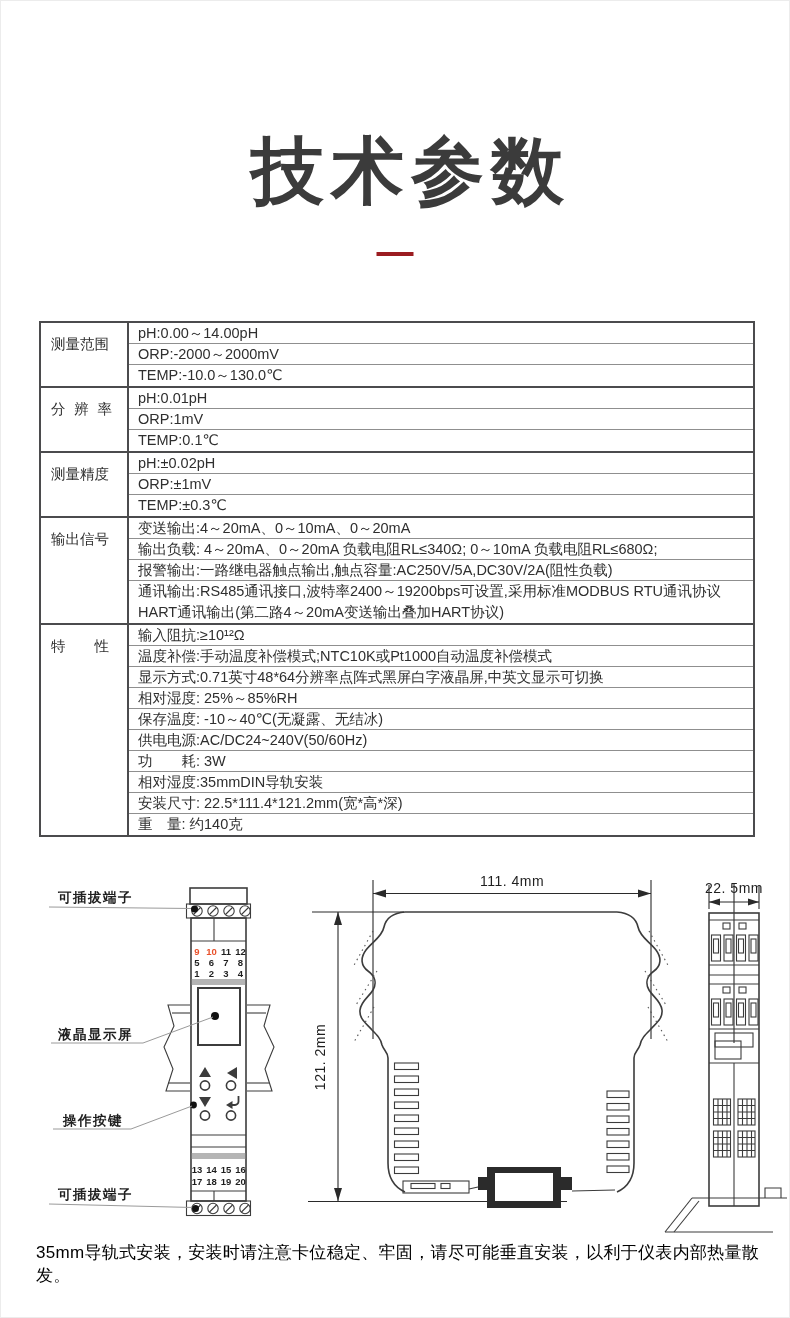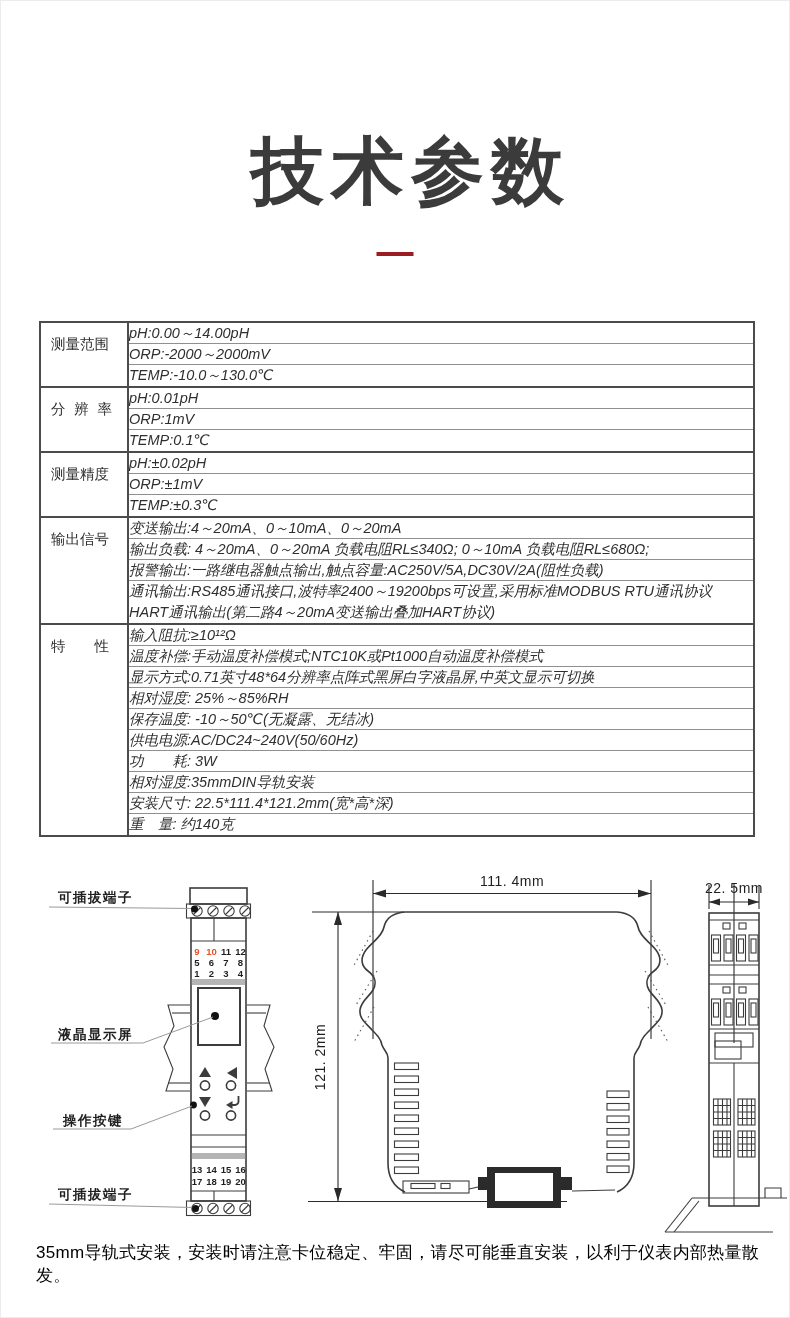--- a/index.html
+++ b/index.html
@@ -28,22 +28,22 @@
   .grp:last-child{border-bottom:none;border-radius:30px;}
   .lbl{
     width:88px;flex:0 0 88px;border-right:2px solid #4b4b4d;
     box-sizing:border-box;padding:12px 0 0 10px;line-height:21px;height:auto;
     white-space:pre;
     font-family:Liberation Mono, monospace;
   }
   .vals{flex:1;min-width:0;}
   .vrow{
     height:21px;line-height:20px;box-sizing:border-box;
-    border-bottom:1px solid #8f8f8f;
-    white-space:nowrap;overflow:hidden;font-style:italic;
+    border-bottom:1px solid #8f8f8f;padding-left:9px;
+    white-space:nowrap;overflow:hidden;
   }
   .vrow:last-child{border-bottom:none;}
   .vrow.dbl{height:42px;}
   .vrow.dbl .l2{line-height:21px;height:21px;}
   .vrow.dbl .l1{line-height:21px;height:21px;}
   
   .drawings{position:absolute;left:0;top:858px;}
   .drawings text{fill:#1f1f1f;}
   .cn-label{font-size:13.5px;font-weight:700;letter-spacing:1.5px;}
   .dim-label{font-size:14px;letter-spacing:0.5px;fill:#222;}
@@ -109,21 +109,21 @@
     </div>
   </div>
 
   <div class="grp">
     <div class="lbl">特　　性</div>
     <div class="vals">
       <div class="vrow">输入阻抗:≥10¹²Ω</div>
       <div class="vrow">温度补偿:手动温度补偿模式;NTC10K或Pt1000自动温度补偿模式</div>
       <div class="vrow">显示方式:0.71英寸48*64分辨率点阵式黑屏白字液晶屏,中英文显示可切换</div>
       <div class="vrow">相对湿度: 25%～85%RH</div>
-      <div class="vrow">保存温度: -10～50℃(无凝露、无结冰)</div>
+      <div class="vrow">保存温度: -10～40℃(无凝露、无结冰)</div>
       <div class="vrow">供电电源:AC/DC24~240V(50/60Hz)</div>
       <div class="vrow">功　　耗: 3W</div>
       <div class="vrow">相对湿度:35mmDIN导轨安装</div>
       <div class="vrow">安装尺寸: 22.5*111.4*121.2mm(宽*高*深)</div>
       <div class="vrow">重　量: 约140克</div>
     </div>
   </div>
 </div>
 
 <svg class="drawings" width="790" height="378" viewBox="0 858 790 378" xmlns="http://www.w3.org/2000/svg">

